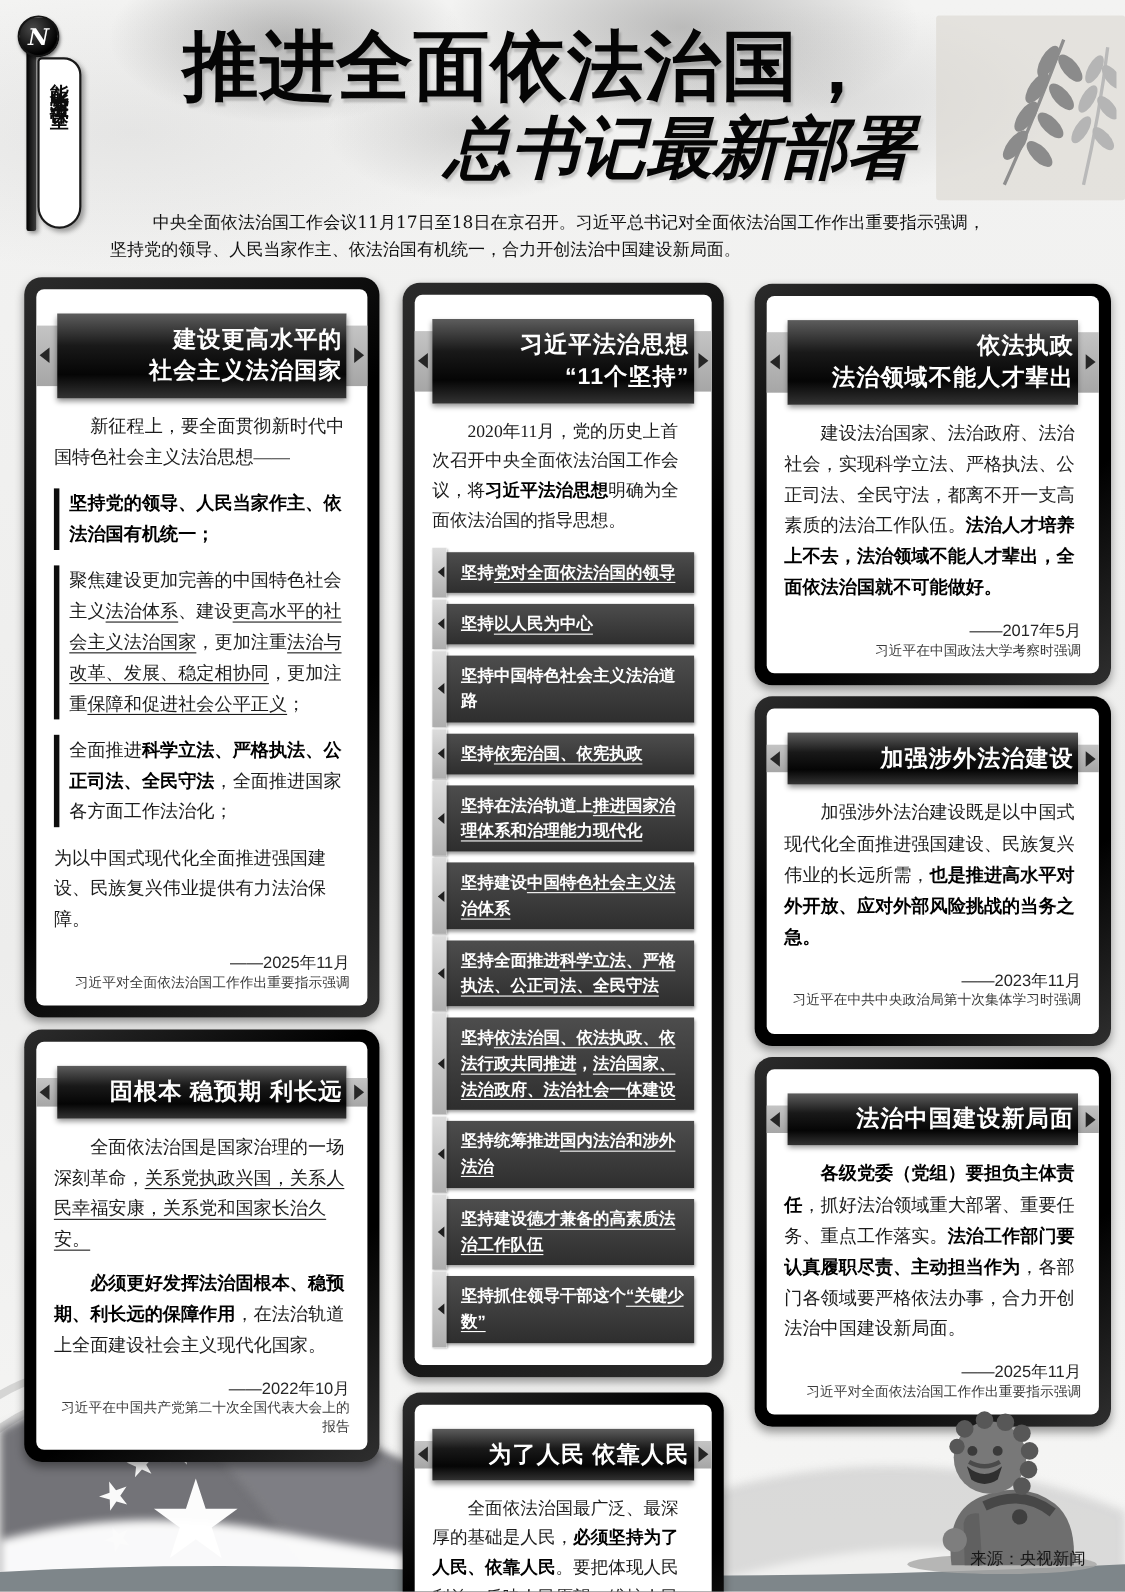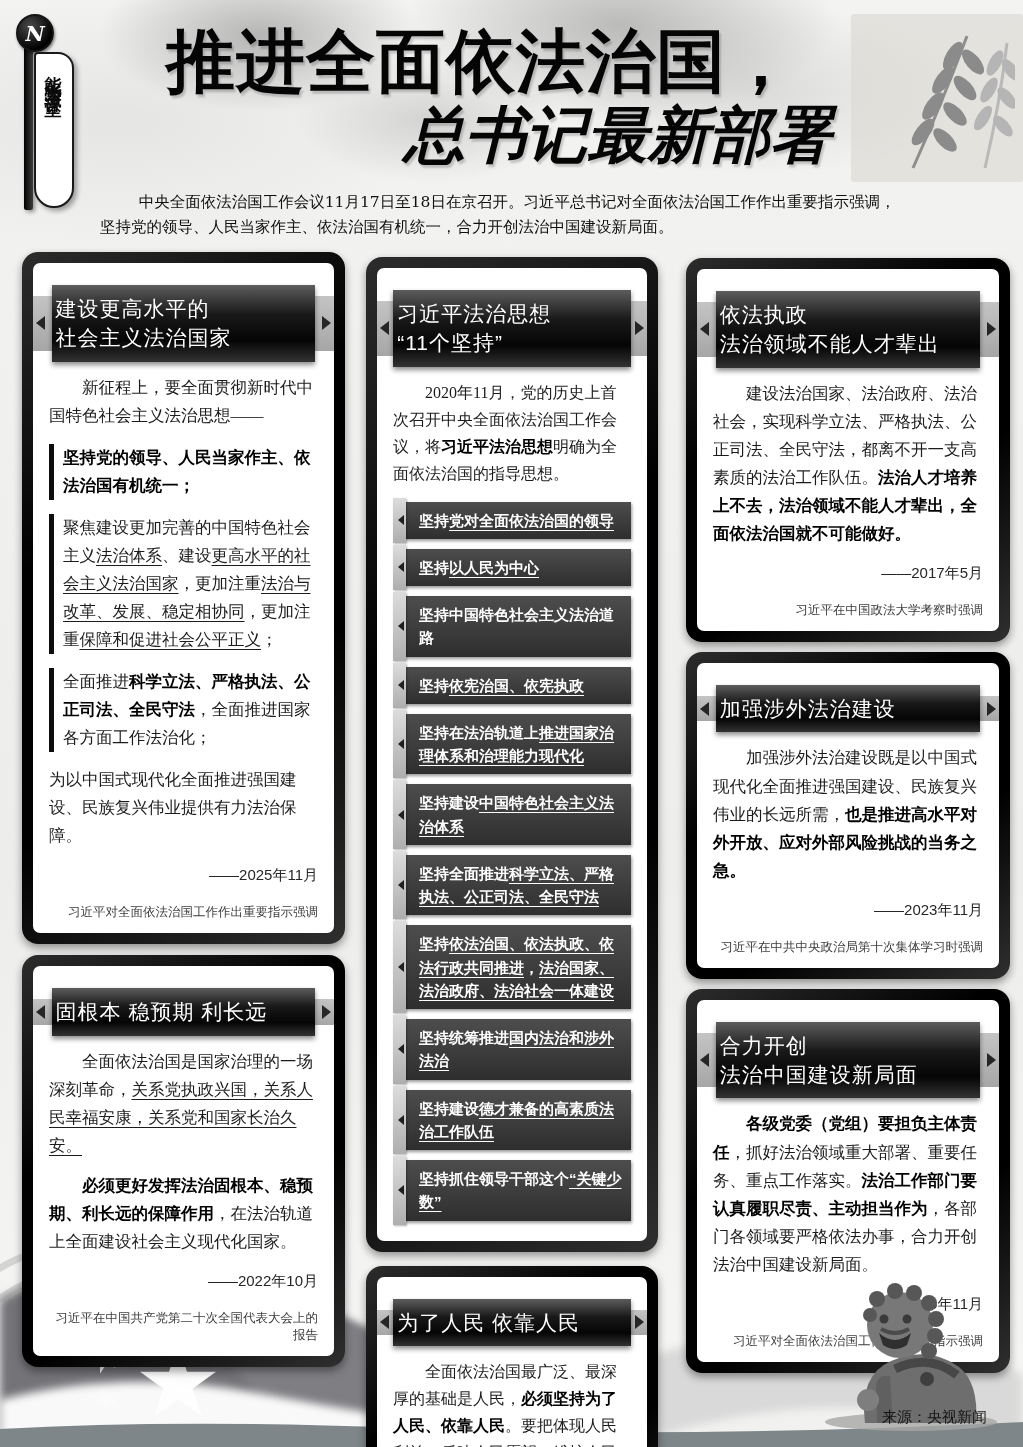--- a/index.html
+++ b/index.html
@@ -33,37 +33,37 @@
   .col-mid{left:366px;top:257px;width:292px;gap:14px;}
   .col-right{left:686px;top:258px;width:324px;gap:10px;}
 
   .card{background:linear-gradient(145deg,#2c2c2c 0%,#000 35%,#000 65%,#2f2f2f 100%);border-radius:16px;padding:11px;box-shadow:0 4px 9px rgba(0,0,0,.4);display:flex;}
   .inner{flex:1;background:#fff;border-radius:7px;padding:10px 16px 12px;position:relative;}
 
   .ribbon{position:relative;margin:12px -16px 10px;}
   .band{position:absolute;left:0;right:0;top:11px;bottom:11px;background:linear-gradient(180deg,#c4c4c4,#a6a6a6);}
   .band::before{content:"";position:absolute;left:3px;top:50%;transform:translateY(-50%);border-top:7px solid transparent;border-bottom:7px solid transparent;border-right:9px solid #262626;}
   .band::after{content:"";position:absolute;right:3px;top:50%;transform:translateY(-50%);border-top:7px solid transparent;border-bottom:7px solid transparent;border-left:9px solid #262626;}
-  .plate{position:relative;z-index:1;width:85%;margin:0 auto;background:linear-gradient(180deg,#5d5d5d 0%,#191919 38%,#050505 72%,#333 100%);color:#fff;text-align:left;padding:9px 4px;font-weight:400;font-size:21px;line-height:1.4;letter-spacing:1px;box-shadow:0 3px 5px rgba(0,0,0,.45);}
+  .plate{position:relative;z-index:1;width:85%;margin:0 auto;background:linear-gradient(180deg,#5d5d5d 0%,#191919 38%,#050505 72%,#333 100%);color:#fff;text-align:right;padding:9px 4px;font-weight:700;font-size:21px;line-height:1.4;letter-spacing:1px;box-shadow:0 3px 5px rgba(0,0,0,.45);}
   .plate span{display:block;}
 
   .para{font-size:16.5px;line-height:1.7;color:#1c1c1c;margin:12px 0;font-family:Liberation Serif, serif;}
   .indent{text-indent:2em;}
   .bar{border-left:5px solid #0d0d0d;padding-left:9px;margin:14px 0;}
   .seg-b{font-weight:800;color:#000;}
   .seg-u{text-decoration:underline;text-underline-offset:4px;text-decoration-thickness:1px;}
 
   .qlist{display:flex;flex-direction:column;gap:10px;margin:14px 0 8px;}
   .qitem{position:relative;margin-left:11px;background:linear-gradient(180deg,#4d4d4d,#2e2e2e);color:#fff;font-weight:700;font-size:15px;line-height:1.55;padding:7px 9px 7px 15px;box-shadow:1px 2px 3px rgba(0,0,0,.4);}
   .qitem::before{content:"";position:absolute;left:-11px;top:-4px;bottom:-4px;width:13px;background:linear-gradient(180deg,#dcdcdc,#aeaeae);box-shadow:1px 1px 2px rgba(0,0,0,.3);}
   .qitem::after{content:"";position:absolute;left:-6px;top:50%;transform:translateY(-50%);border-top:5px solid transparent;border-bottom:5px solid transparent;border-right:6px solid #1f1f1f;}
 
   .attr{text-align:right;margin-top:16px;}
   .attr-date{font-size:15px;color:#262626;}
-  .attr-src{font-size:12.5px;color:#3c3c3c;margin-top:19px;}
+  .attr-src{font-size:12.5px;color:#3c3c3c;margin-top:0;}
 
   .mh-l1{min-height:556px}.mh-l2{min-height:328px}
   .mh-m1{min-height:706px}.mh-m2{min-height:300px}
   .mh-r1{min-height:314px}.mh-r2{min-height:296px}.mh-r3{min-height:306px}
 
   
   .footer-art{position:absolute;left:0;bottom:0;z-index:1;}
   .lion{position:absolute;right:16px;bottom:16px;z-index:2;}
   .credit{position:absolute;right:36px;bottom:20px;z-index:3;font-family:"DejaVu Serif",serif;font-weight:400;font-size:15px;color:#161616;}
 </style>
@@ -231,21 +231,20 @@
           <div class="attr-src">习近平在中共中央政治局第十次集体学习时强调</div>
         </div>
       </div>
     </section>
 
     <section class="card mh-r3">
       <div class="inner">
         <header class="ribbon">
           <div class="band"></div>
           <div class="plate">
-            <span>合力开创</span>
             <span>法治中国建设新局面</span>
           </div>
         </header>
         <p class="para indent"><span class="seg-b">各级党委（党组）要担负主体责任</span><span>，抓好法治领域重大部署、重要任务、重点工作落实。</span><span class="seg-b">法治工作部门要认真履职尽责、主动担当作为</span><span>，各部门各领域要严格依法办事，合力开创法治中国建设新局面。</span></p>
         <div class="attr">
           <div class="attr-date">——2025年11月</div>
           <div class="attr-src">习近平对全面依法治国工作作出重要指示强调</div>
         </div>
       </div>
     </section>

